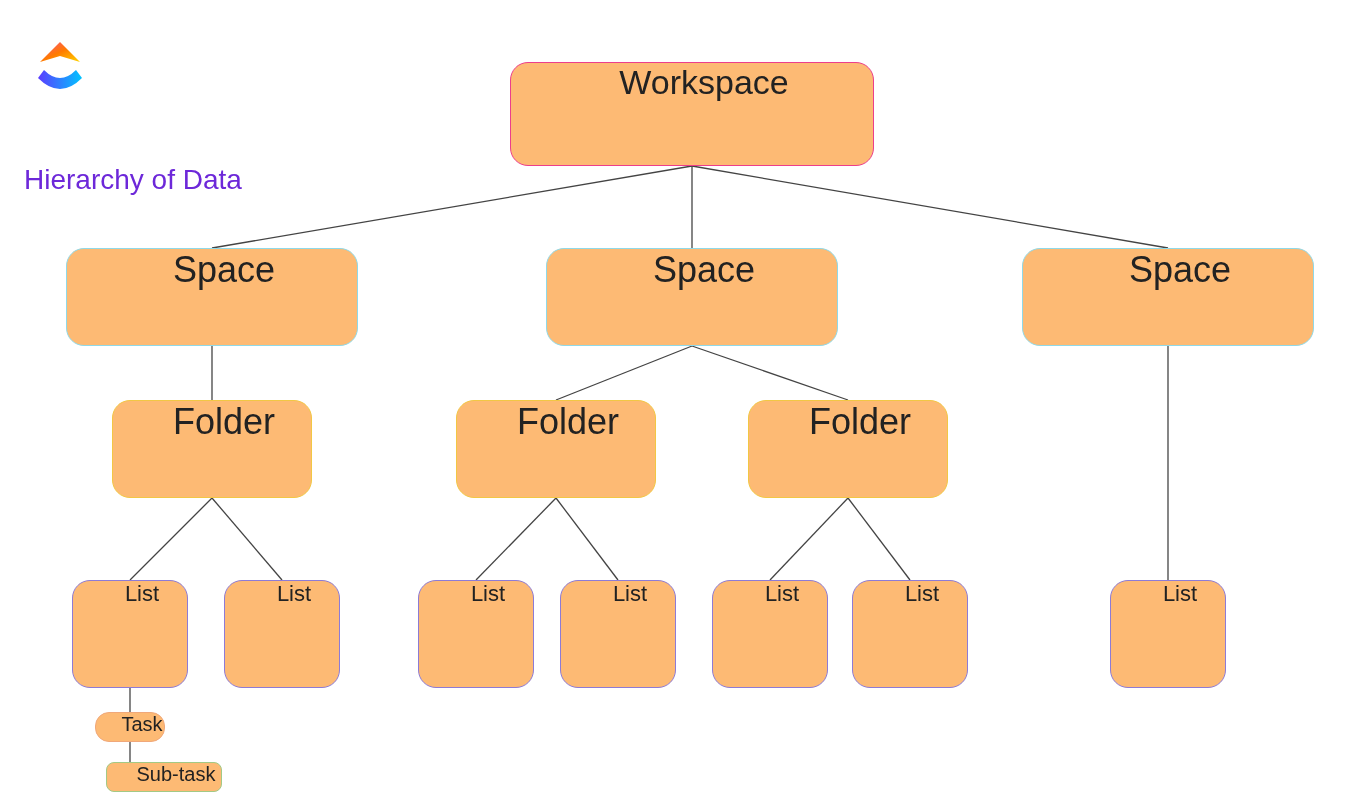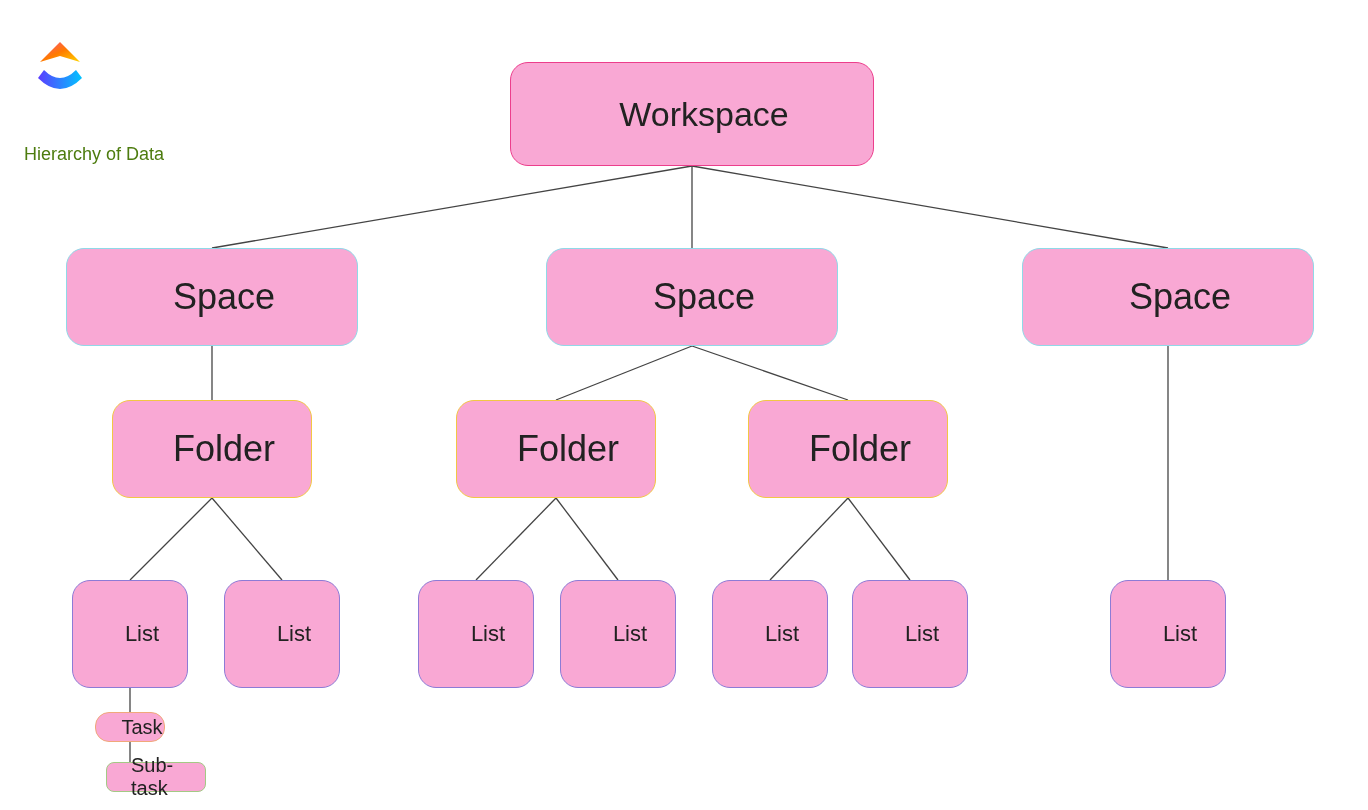--- a/index.html
+++ b/index.html
@@ -1,29 +1,29 @@
 <!DOCTYPE html>
 <html><head>
 <meta charset="utf-8">
 <style>
   html,body{margin:0;padding:0;width:1368px;height:810px;background:#fff;font-family:"Segoe UI",Arial,sans-serif;color:#222;}
   .canvas{position:relative;width:1368px;height:810px;}
   svg.lines{position:absolute;top:0;left:0;width:1368px;height:810px;pointer-events:none;}
-  .node{position:absolute;display:flex;align-items:center;justify-content:center;background:#f9a8d4;border-radius:18px;border:1.5px solid;box-sizing:border-box;padding-left:24px;}
+  .node{position:absolute;display:flex;justify-content:center;background:#fdba74;border-radius:18px;border:1.5px solid;box-sizing:border-box;padding-left:24px;}
   .node.pink{border-color:#ec3e8c;}
   .node.cyan{border-color:#8fd9e8;}
   .node.yellow{border-color:#f2c744;}
   .node.purple{border-color:#8d7bd6;}
   .node.orange{border-color:#f0a87a;border-radius:14px;}
   .node.green{border-color:#a3c985;border-radius:8px;}
   .lbl-lg{font-size:34px;}
   .lbl-md{font-size:36px;}
   .lbl-sm{font-size:22px;}
   .lbl-xs{font-size:20px;}
-  .caption{position:absolute;left:24px;top:144px;font-size:18px;color:#4d7c0f;}
+  .caption{position:absolute;left:24px;top:164px;font-size:28px;color:#6d28d9;}
   .logo{position:absolute;left:28px;top:38px;width:64px;height:64px;}
 </style>
 </head>
 <body>
 
 <div class="canvas">
 
   <svg class="logo" viewBox="0 0 64 64">
     <defs>
       <linearGradient id="g1" x1="0" y1="0" x2="1" y2="1">
@@ -114,17 +114,17 @@
     <span class="lbl-sm">List</span>
   </div>
   <div class="node purple" style="left:1110px;top:580px;width:116px;height:108px;">
     <span class="lbl-sm">List</span>
   </div>
 
   <div class="node orange" style="left:95px;top:712px;width:70px;height:30px;">
     <span class="lbl-xs">Task</span>
   </div>
 
-  <div class="node green" style="left:106px;top:762px;width:100px;height:30px;">
+  <div class="node green" style="left:106px;top:762px;width:116px;height:30px;">
     <span class="lbl-xs">Sub-task</span>
   </div>
 
 </div>
 
 </body></html>

